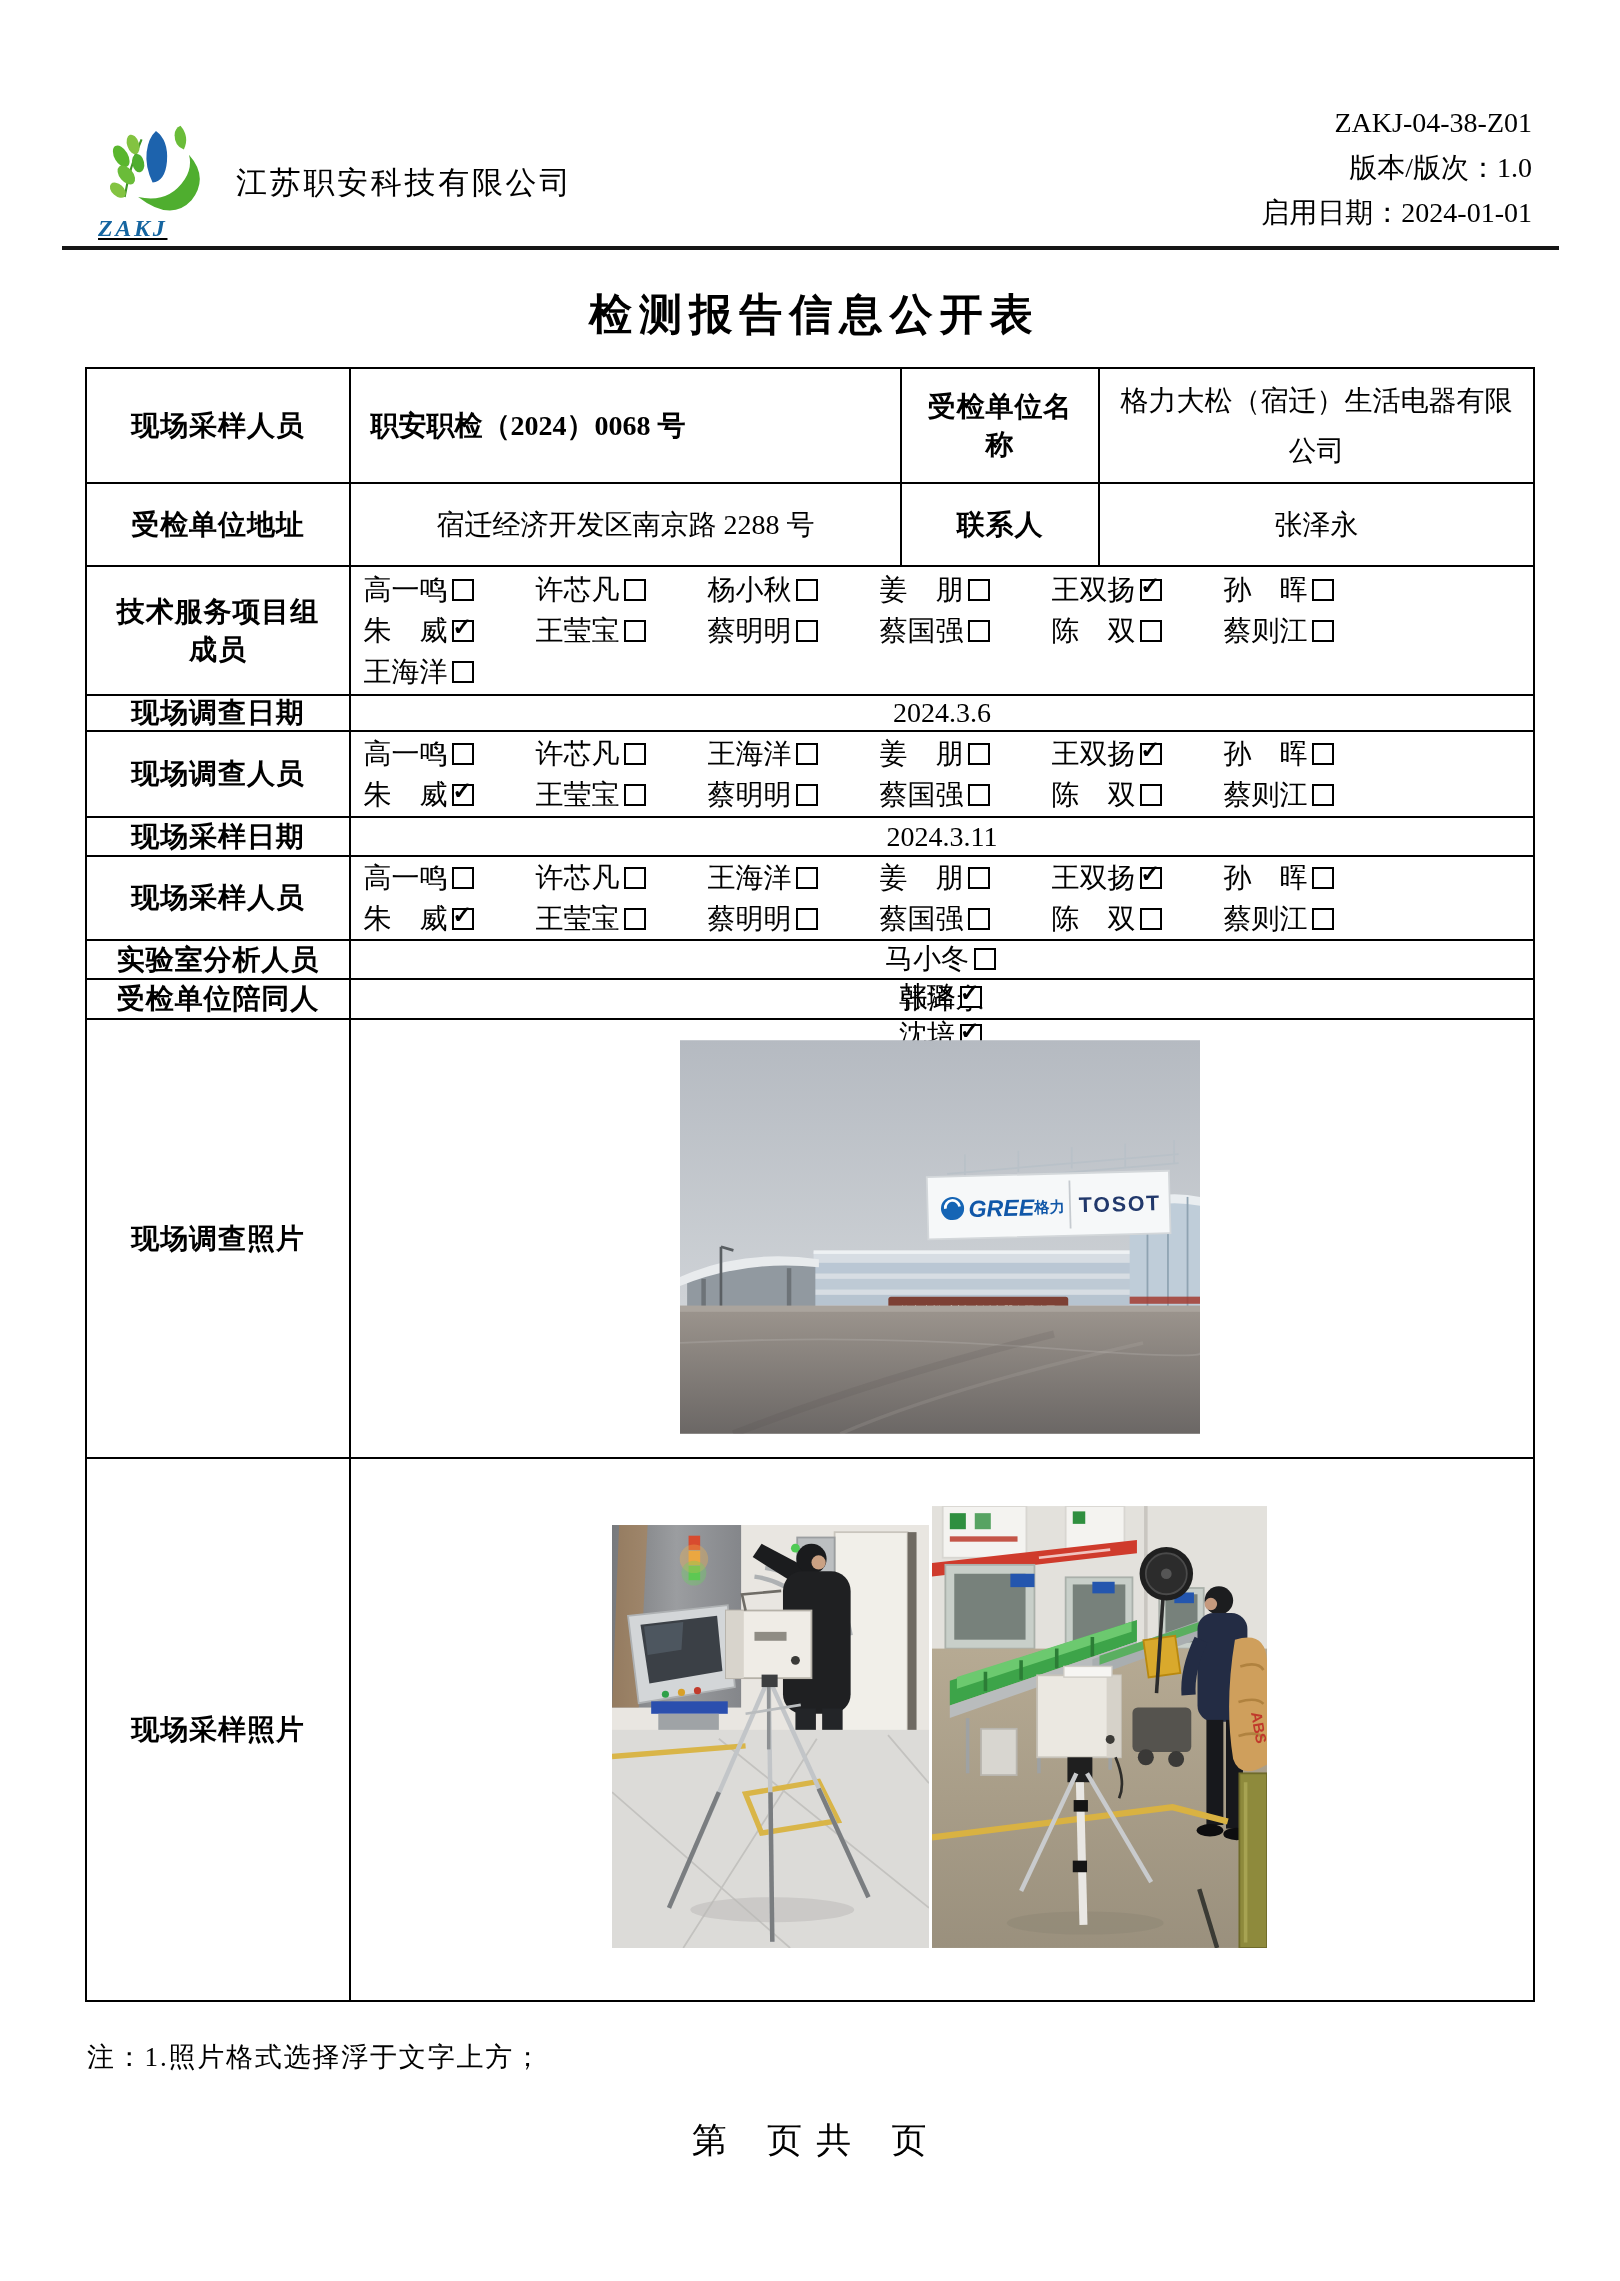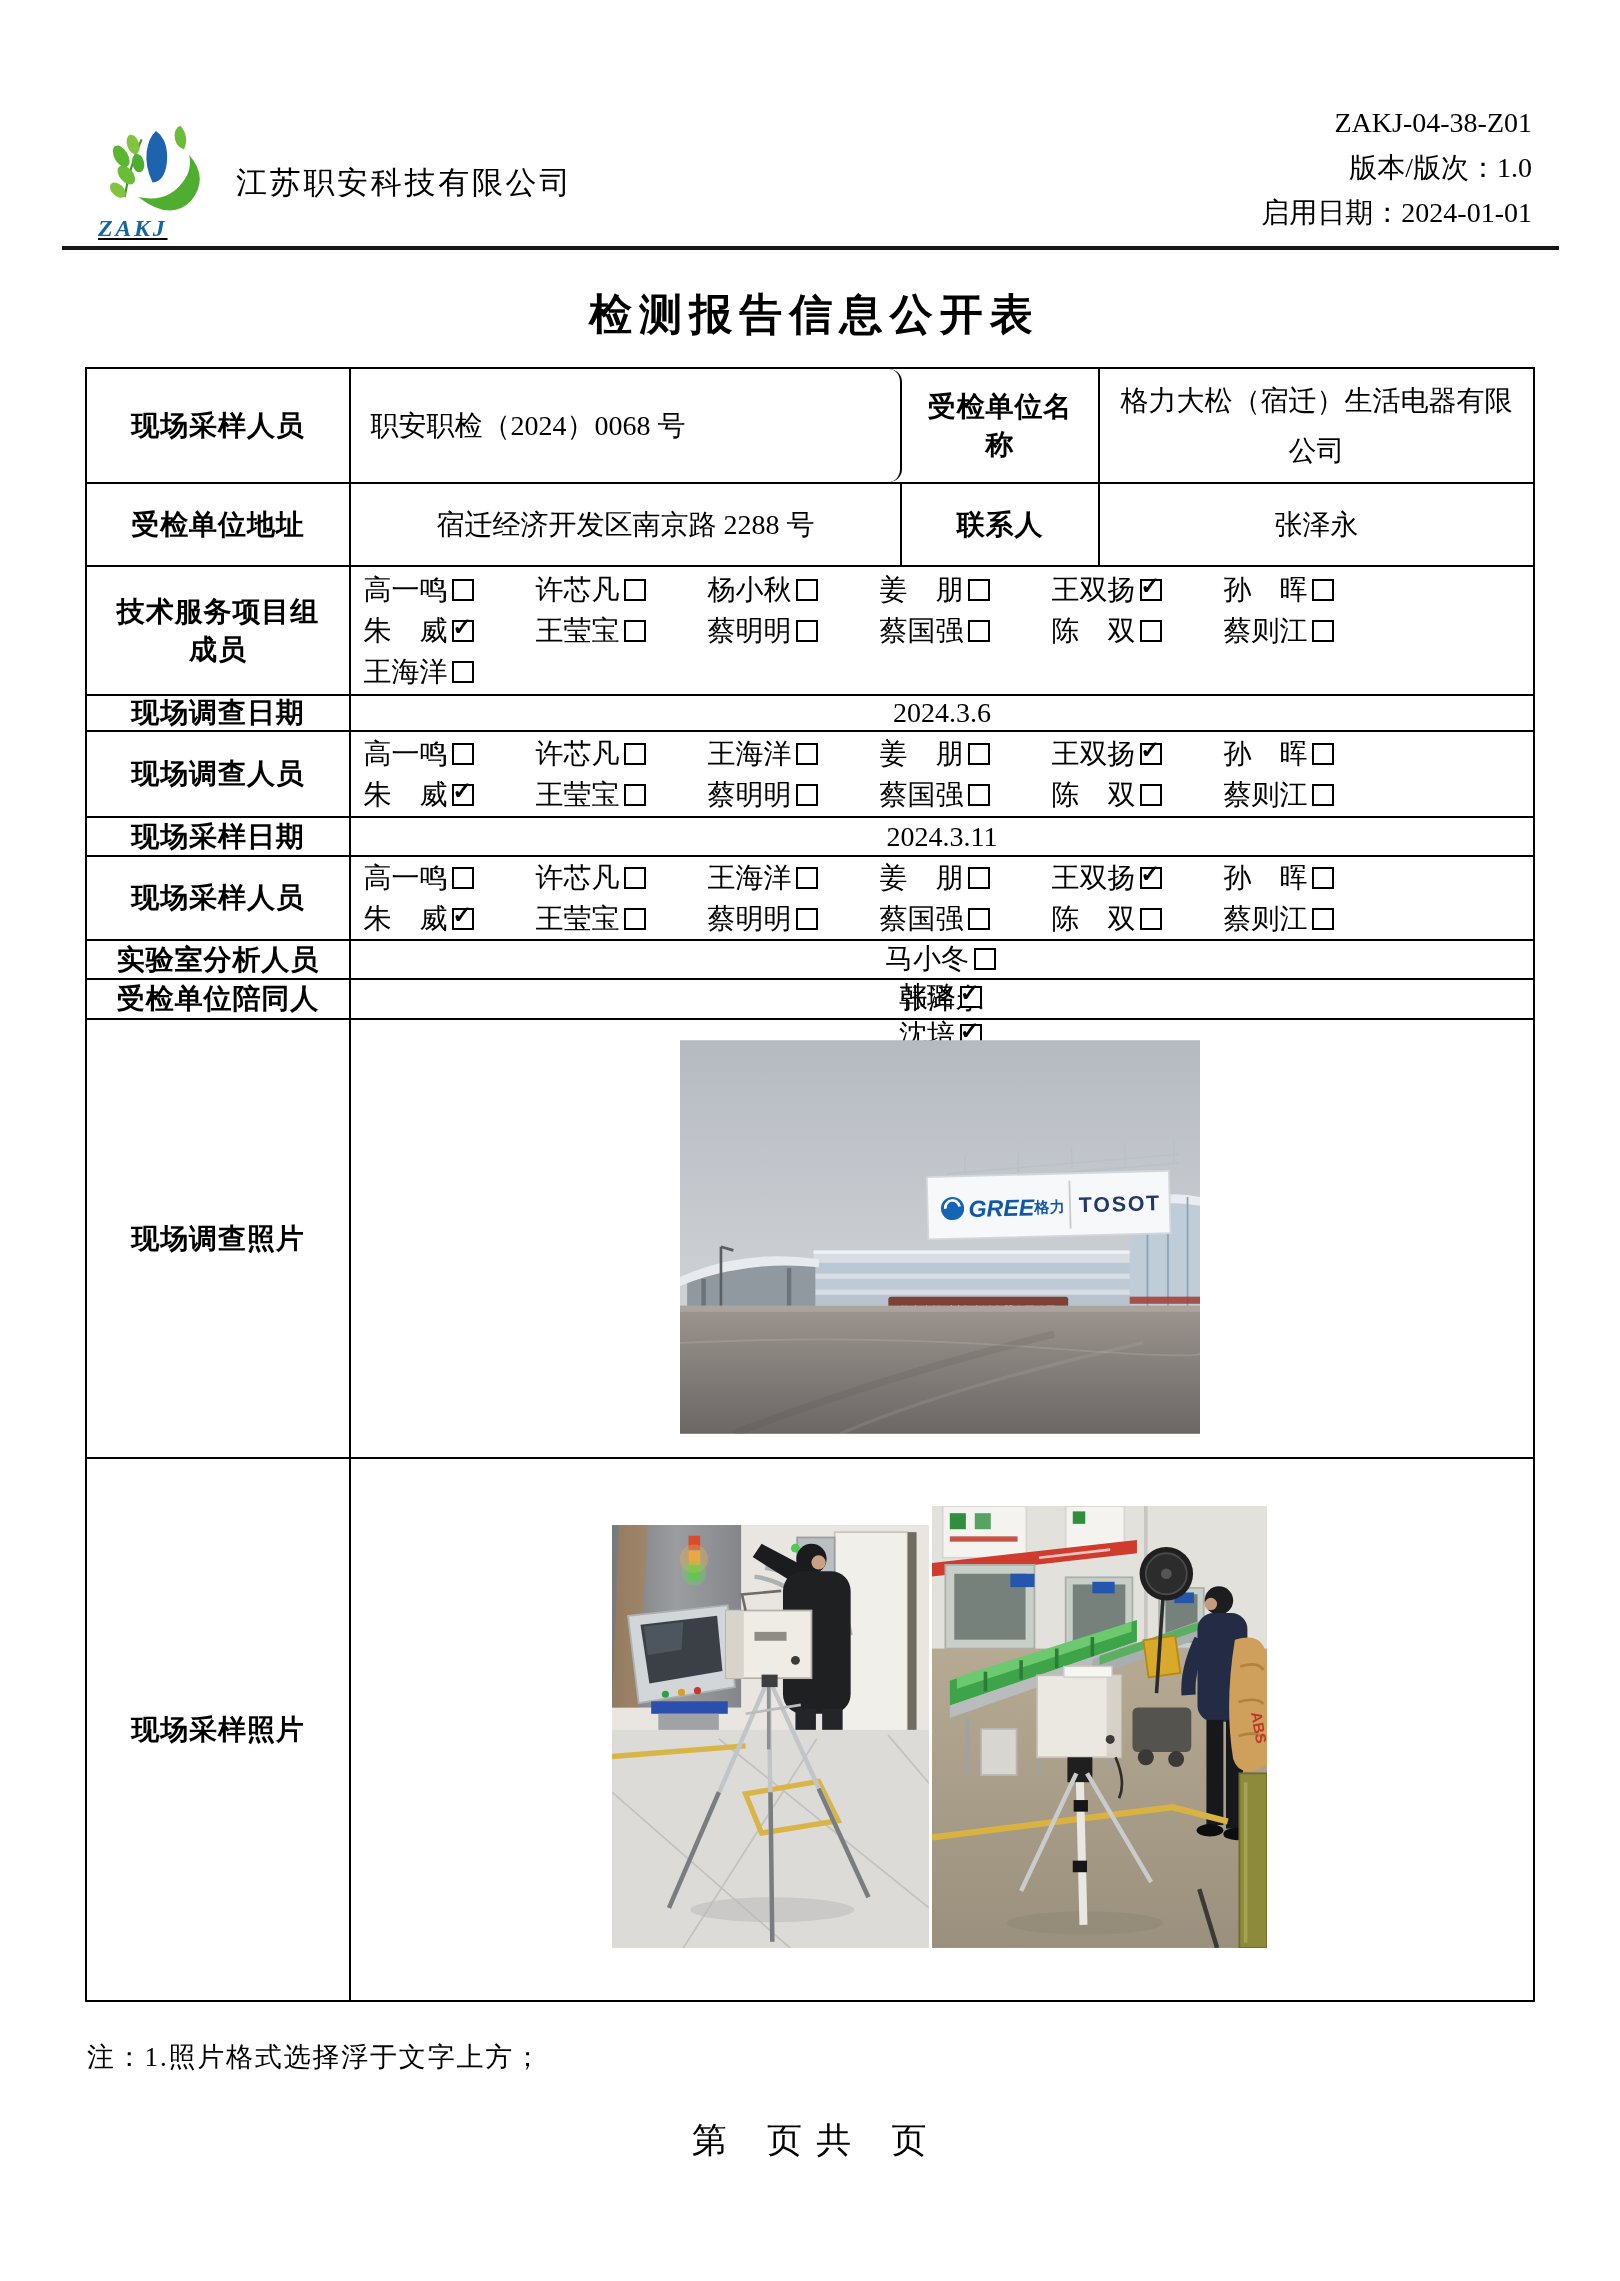--- a/index.html
+++ b/index.html
@@ -29,21 +29,21 @@
   .c2 { flex:0 0 551px; width:551px; }
   .c3 { flex:0 0 198px; width:198px; }
   .c4 { flex:1 1 auto; }
   .h1{height:115px} .h2{height:83px} .h3{height:129px} .h4{height:36px}
   .h5{height:86px} .h6{height:39px} .h7{height:84px} .h8{height:39px}
   .h9{height:40px} .h10{height:439px} .h11{height:541px}
   .label { font-weight:bold; display:flex; align-items:center; justify-content:center;
            text-align:center; font-size:28px; letter-spacing:0.9px; padding:0 18px; }
   .val { display:flex; align-items:center; justify-content:center; text-align:center;
          font-size:28px; padding:0 9px; line-height:50px; }
-  .val.bold { font-weight:normal;border-radius:13px; }
+  .val.bold { font-weight:bold; }
   .members { flex:1 1 auto; display:flex; flex-direction:column; justify-content:center;
              padding-left:12.5px; font-size:28px; }
   .mline { display:flex; align-items:center; height:41px; }
   .mline.short { height:39px;flex-direction:column; }
   .mi { display:inline-flex; align-items:center; flex:0 0 172px; width:172px; }
   .mi.auto { flex:0 0 auto; width:auto; margin-right:16px; }
   .box { width:18px; height:18px; border:2.7px solid #000; margin-left:4.5px;
          position:relative; flex:0 0 auto; background:#fff; }
   .box.checked::after { content:"✓"; position:absolute; left:-1.8px; top:-9px;
                         font-size:24px; font-weight:bold; color:#000; }

